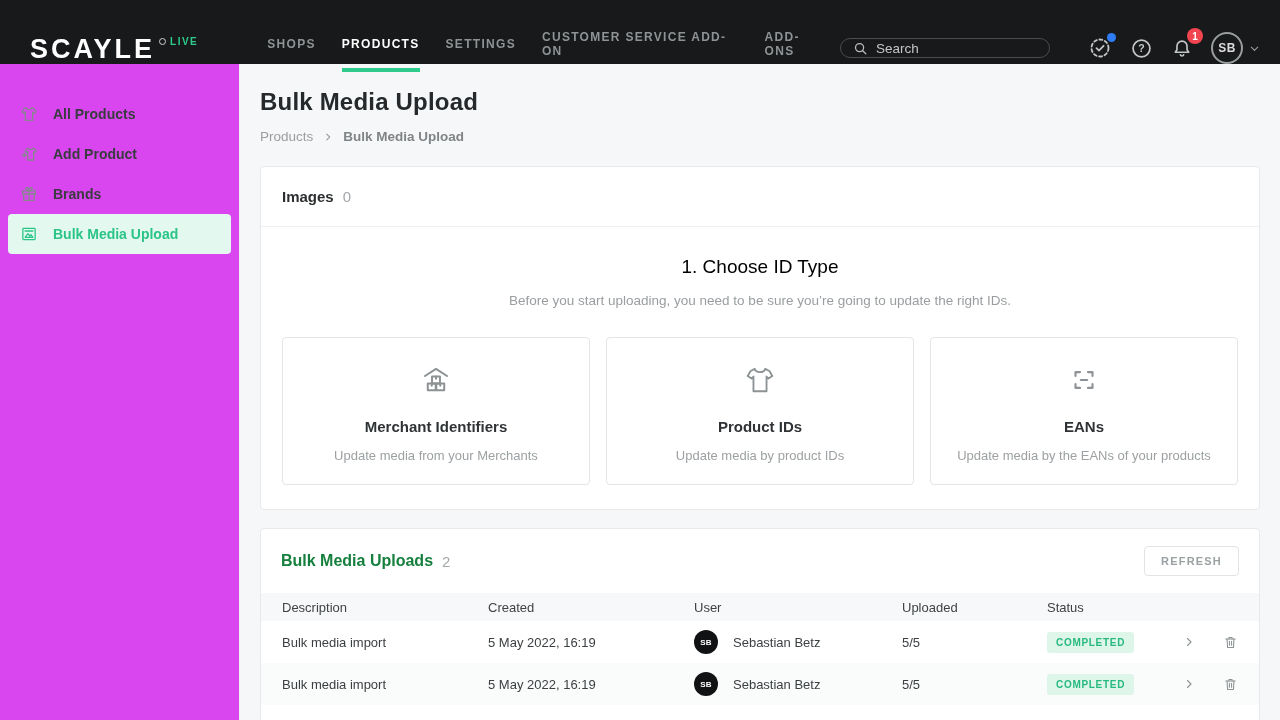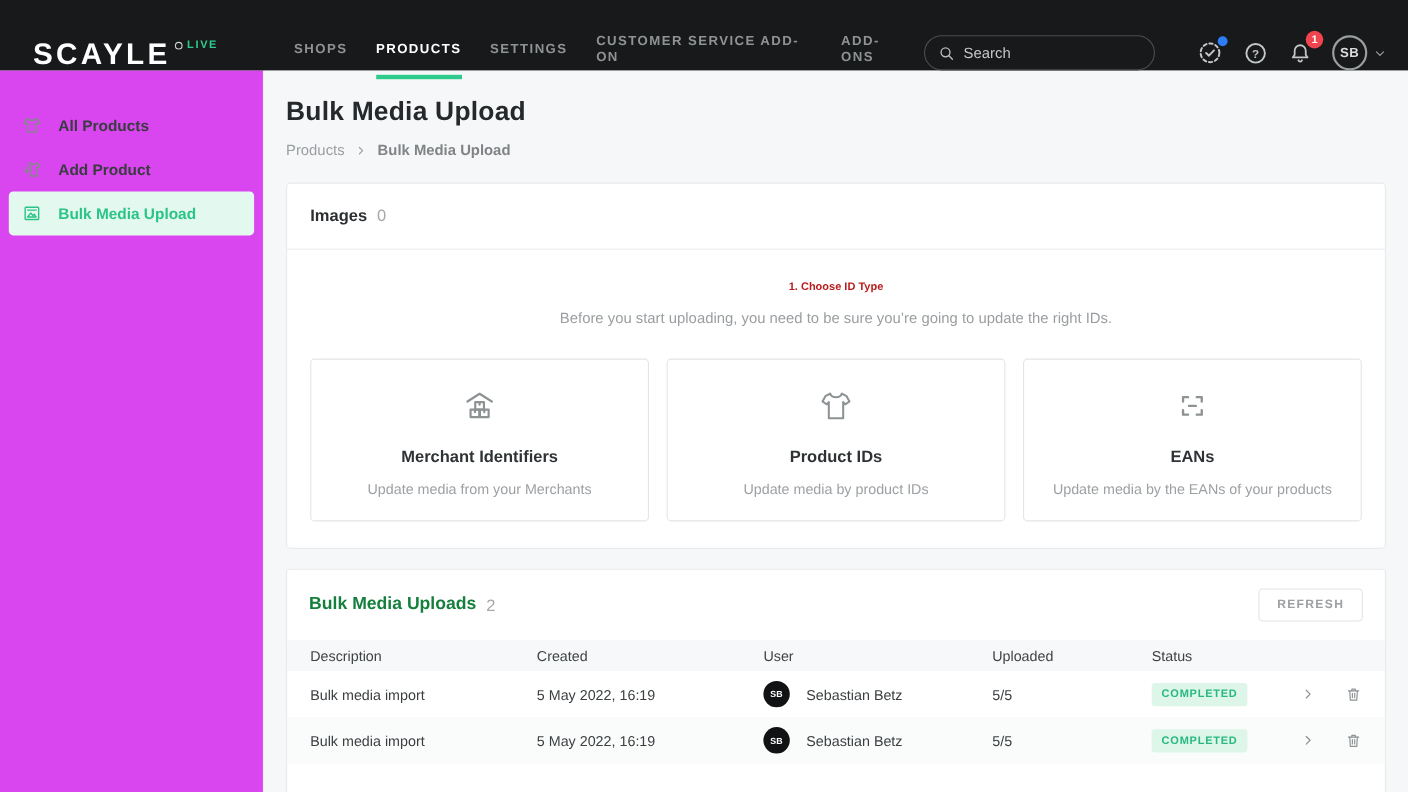--- a/index.html
+++ b/index.html
@@ -15,21 +15,21 @@
   .logo-ring { width:7px; height:7px; border:1.5px solid #cfd2d3; border-radius:50%; margin-right:4px; }
   .live-text { color:#2ecb8c; font-size:10px; font-weight:700; letter-spacing:1.5px; }
 
   .main-nav { display:flex; height:52px; margin-left:56px; }
   .nav-item { position:relative; display:flex; align-items:center; height:64px; padding:0 13px;
               color:#8f9395; font-size:12px; font-weight:700; letter-spacing:1.3px; cursor:pointer; }
   .nav-item.active { color:#ffffff; }
   .nav-item.active::after { content:""; position:absolute; left:13px; right:13px; bottom:4px; height:4px; background:#2ecb8c; }
 
   .topbar-right { margin-left:auto; display:flex; align-items:center; }
-  .search-box { display:flex; align-items:center; width:210px; height:32px; border:1px solid #4a4e50;
+  .search-box { display:flex; align-items:center; width:210px; height:20px; border:1px solid #4a4e50;
                 border-radius:16px; padding:0 12px; margin-right:22px; }
   .search-box svg { flex:none; }
   .search-input { background:transparent; border:none; outline:none; color:#e8eaeb; font-size:13.5px;
                   margin-left:8px; width:150px; font-family:"Liberation Sans", sans-serif; }
   .search-input::placeholder { color:#c4c7c8; opacity:1; }
 
   .icon-btn { position:relative; width:26px; height:26px; display:flex; align-items:center; justify-content:center;
               margin-left:15px; cursor:pointer; }
   .dot-badge { position:absolute; top:-2px; right:-3px; width:9px; height:9px; border-radius:50%; background:#2e7cf6; }
   .count-badge { position:absolute; top:-7px; right:-8px; min-width:16px; height:16px; border-radius:8px;
@@ -60,21 +60,21 @@
   .crumb-sep { display:flex; margin:0 10px; }
   .crumb.current { color:#808486; font-weight:700; cursor:default; }
 
   .card { background:#ffffff; border:1px solid #e7e9ea; border-radius:4px; }
   .images-card { margin-top:22px; }
   .card-header { padding:21px 21px; border-bottom:1px solid #eceeef; display:flex; align-items:baseline; }
   .card-title { font-size:15px; font-weight:700; color:#2c2f31; }
   .card-count { font-size:15px; color:#a4a8aa; margin-left:9px; }
 
   .choose-body { padding:29px 20px 24px 20px; text-align:center; }
-  .step-title { font-size:10px; font-weight:700; color:#b91c1c; }
+  .step-title { font-size:19px; font-weight:400; color:#000000; }
   .step-desc { margin-top:15px; font-size:13.5px; color:#9a9ea0; }
   .options-row { display:flex; margin-top:29px; gap:16px; padding:0 1px; }
   .option-card { flex:1; height:148px; border:1px solid #e3e5e7; border-radius:4px; background:#fff;
                  display:flex; flex-direction:column; align-items:center; justify-content:flex-start;
                  padding-top:24px; cursor:pointer; }
   .option-icon { height:36px; display:flex; align-items:center; color:#8d9294; }
   .option-title { margin-top:20px; font-size:15px; font-weight:700; color:#2f3335; }
   .option-desc { margin-top:13px; font-size:13px; color:#9da1a3; }
 
   
@@ -185,20 +185,32 @@
   </div>
   <div class="side-item">
     <span class="s-icon">
       <svg width="18" height="18" viewBox="0 0 24 24" fill="none" stroke="currentColor" stroke-width="1.7" stroke-linejoin="round" stroke-linecap="round">
         <path d="M11 4.2 L8.6 5.6 L7 8.5 L9.3 10 L10.4 8.9 V20 H18.2 V8.9 L19.3 10 L21.6 8.5 L20 5.6 L17.6 4.2 C17.3 5.4 16 6.2 14.3 6.2 C12.6 6.2 11.3 5.4 11 4.2 Z"></path>
         <path d="M2.2 13.5 H7.4 M5.2 10.8 L7.9 13.5 L5.2 16.2"></path>
       </svg>
     </span>
     <span class="s-label">Add Product</span>
   </div>
+  <div class="side-item">
+    <span class="s-icon">
+      <svg width="18" height="18" viewBox="0 0 24 24" fill="none" stroke="currentColor" stroke-width="1.7" stroke-linejoin="round">
+        <rect x="3.4" y="7.8" width="17.2" height="4.2"></rect>
+        <path d="M5 12 V20.4 H19 V12"></path>
+        <path d="M12 7.8 V20.4"></path>
+        <path d="M12 7.8 C12 5 10.4 3.4 8.9 3.4 C7.4 3.4 7.1 5.9 9 6.9 C10 7.5 12 7.8 12 7.8 Z"></path>
+        <path d="M12 7.8 C12 5 13.6 3.4 15.1 3.4 C16.6 3.4 16.9 5.9 15 6.9 C14 7.5 12 7.8 12 7.8 Z"></path>
+      </svg>
+    </span>
+    <span class="s-label">Brands</span>
+  </div>
   <div class="side-item active">
     <span class="s-icon">
       <svg width="18" height="18" viewBox="0 0 24 24" fill="none" stroke="currentColor" stroke-width="1.7" stroke-linejoin="round" stroke-linecap="round">
         <rect x="3.8" y="4.6" width="16.4" height="14.8" rx="1"></rect>
         <path d="M6.8 8 H17.2"></path>
         <path d="M6.8 16.4 L10.6 11.6 L13.2 14.7 L14.8 13 L17.2 16.4 Z"></path>
       </svg>
     </span>
     <span class="s-label">Bulk Media Upload</span>
   </div>

